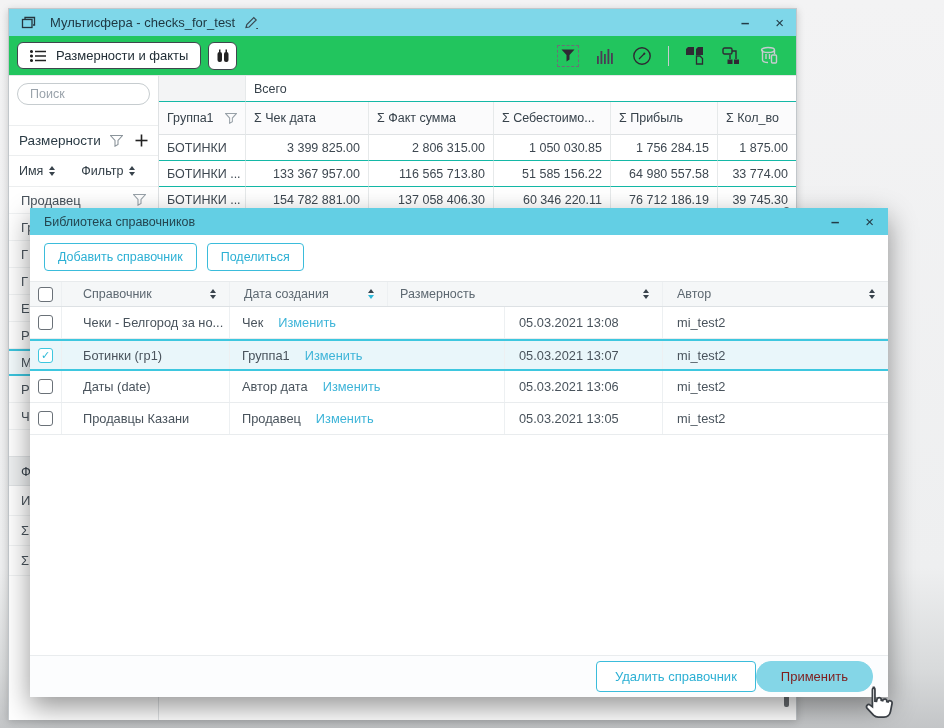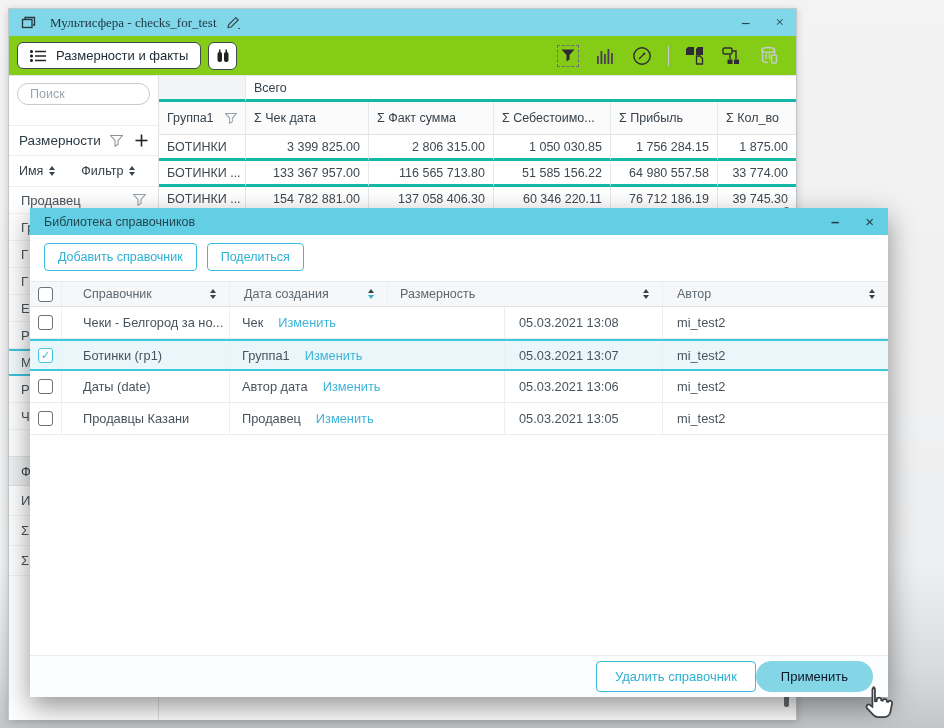--- a/index.html
+++ b/index.html
@@ -5,29 +5,29 @@
   * { margin:0; padding:0; box-sizing:border-box; }
   html,body { width:944px; height:728px; }
   body {
     font-family:"Liberation Sans", sans-serif;
     background:linear-gradient(180deg,#f3f3f4 0%,#eeeff0 78%,#d8dadb 92%,#c3c5c7 100%);
     position:relative; overflow:hidden; color:#3e4851;
   }
   
   .main-window { position:absolute; left:8px; top:8px; width:789px; height:712px;
     background:#fff; border:1px solid #c2c7cb; box-shadow:0 2px 8px rgba(0,0,0,.18); }
-  .titlebar { height:27px; background:#7fd7e9; display:flex; align-items:center; padding:0 12px;font-family:Liberation Serif, serif; }
+  .titlebar { height:27px; background:#7fd7e9; display:flex; align-items:center; padding:0 12px; }
   .titlebar .title { font-size:13px; color:#1d3640; margin-left:14px; }
   .titlebar .spacer { flex:1; }
   .winctl { font-size:15px; color:#233b46; line-height:1; cursor:default; }
   .winctl.min { margin-right:26px; font-weight:bold; }
   .icon-svg { display:inline-block; vertical-align:middle; }
 
   .toolbar { height:40px; display:flex; align-items:center; padding:0 8px; gap:7px;
-    background:#84cc16; border-bottom:1px solid #e4e7e9; position:relative; }
+    background:#22c55e; border-bottom:1px solid #e4e7e9; position:relative; }
   .btn-outline-dark { display:inline-flex; align-items:center; gap:9px; background:#fff;
     border:1px solid #3f464d; border-radius:6px; padding:5px 12px; font-size:13px; color:#222e36;
     font-family:inherit; }
   .btn-icon-dark { display:inline-flex; align-items:center; justify-content:center; background:#fff;
     border:1px solid #3f464d; border-radius:6px; width:29px; height:28px; }
   .toolbar-right { position:absolute; right:16px; top:0; height:100%; display:flex; align-items:center; gap:15px; }
   .tb-ic { display:inline-flex; align-items:center; justify-content:center; width:22px; height:22px; }
   .tb-ic.dashed { border:1px dashed #6a7076; }
   .tb-sep { width:1px; height:20px; background:#c7cbce; }
 
@@ -51,21 +51,21 @@
   .side-item.selected { border-top:2px solid #3cc5de; border-bottom:2px solid #3cc5de; background:#f4fbfd; }
   .side-gap { height:26px; }
   .side-sec2 { height:30px; display:flex; align-items:center; padding:0 12px;
     background:#eef0f1; border-top:1px solid #e0e3e5; border-bottom:1px solid #e0e3e5; color:#39434c; }
   .side-sub { height:30px; display:flex; align-items:center; padding:0 12px;
     border-bottom:1px solid #f0f2f3; color:#49535c; }
 
   
   .pivot { flex:1; position:relative; background:#fff; font-size:12.5px; }
   .prow { display:flex; }
-  .pcell { border-right:1px solid #e6e9ea; border-bottom:3px solid #14b8a6;
+  .pcell { border-right:1px solid #e6e9ea; border-bottom:1px solid #14b8a6;
     display:flex; align-items:center; padding:0 8px; overflow:hidden; white-space:nowrap; }
   .c0 { width:87px; } .c1 { width:123px; } .c2 { width:125px; } .c3 { width:117px; }
   .c4 { width:107px; } .c5 { flex:1; border-right:none; }
   .prow.total { height:26px; }
   .prow.total .corner { background:#f3f4f5; }
   .prow.total .tlabel { flex:1; color:#37424b; border-right:none; }
   .prow.head { height:33px; }
   .prow.head .pcell { background:#fbfbfc; color:#37424b; border-bottom:1px solid #dfe2e4; }
   .prow.head .funnel { margin-left:auto; }
   .prow.data { height:26px; color:#3e4851; }
@@ -103,21 +103,21 @@
   .mrow.mdata { height:32px; border-bottom:1px solid #e9ecee; color:#49535c; font-size:12.8px; }
   .mrow.mdata.selected { background:#e9f6fa; border-top:2px solid #3ec7df; border-bottom:2px solid #3ec7df; }
   .cb { width:15px; height:15px; border:1.5px solid #6a7178; border-radius:3px; background:#fff;
     display:flex; align-items:center; justify-content:center; }
   .cb.checked { border-color:#3ec7df; color:#2cb9d6; font-size:11px; }
   .cb.checked::after { content:"✓"; line-height:1; }
   .link { color:#3db4d8; }
   .m-fill { flex:1; }
   .m-footer { height:42px; border-top:1px solid #e9ecee; background:#fcfdfe;
     display:flex; align-items:center; justify-content:flex-end; padding:0 15px; }
-  .btn-apply { background:#84d6e7; border:1px solid #84d6e7; border-radius:15px; color:#0f172a;
+  .btn-apply { background:#84d6e7; border:1px solid #84d6e7; border-radius:15px; color:#7f1d1d;
     font-size:13px; font-family:inherit; padding:7px 24px; }
   .btn-del { background:#fff; border:1px solid #3bbcdb; border-radius:4px; color:#2cb0d4;
     font-size:13px; font-family:inherit; padding:7px 18px; }
 
   .cursor { position:absolute; left:858px; top:682px; z-index:50; }
 </style>
 </head>
 <body>
 
 <div class="main-window">

